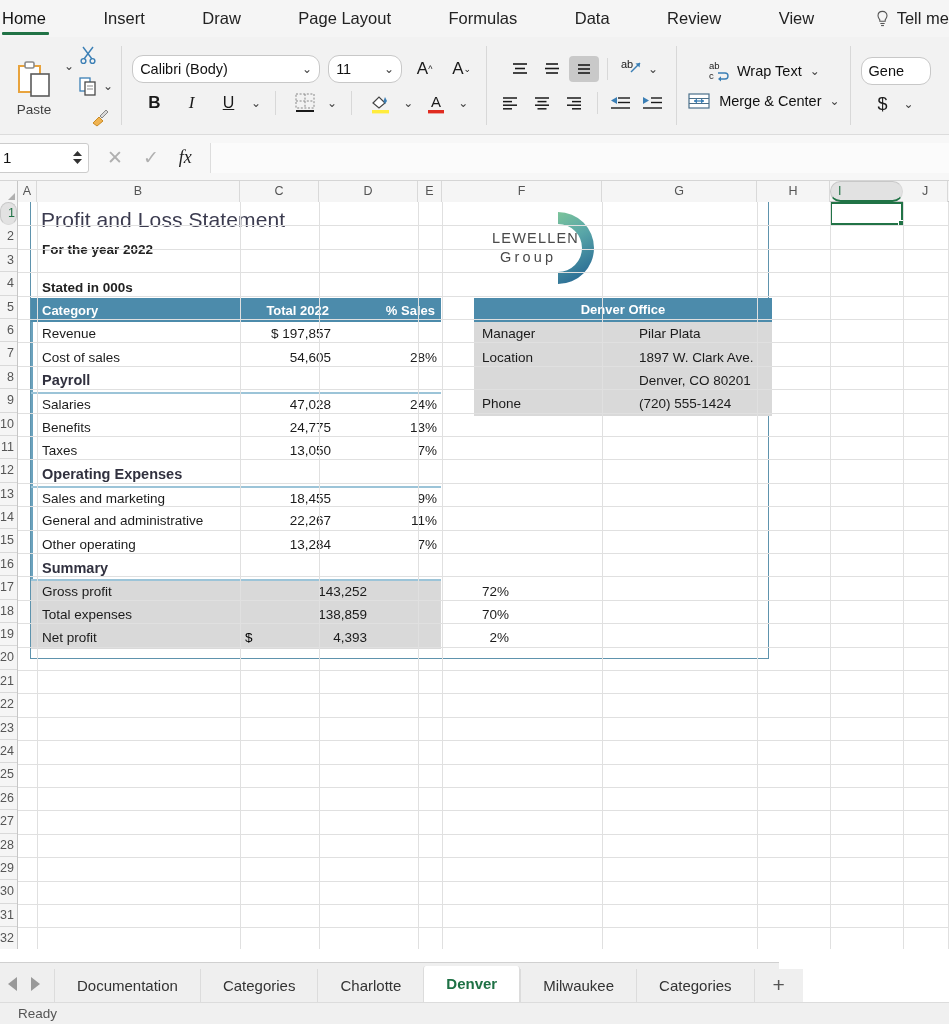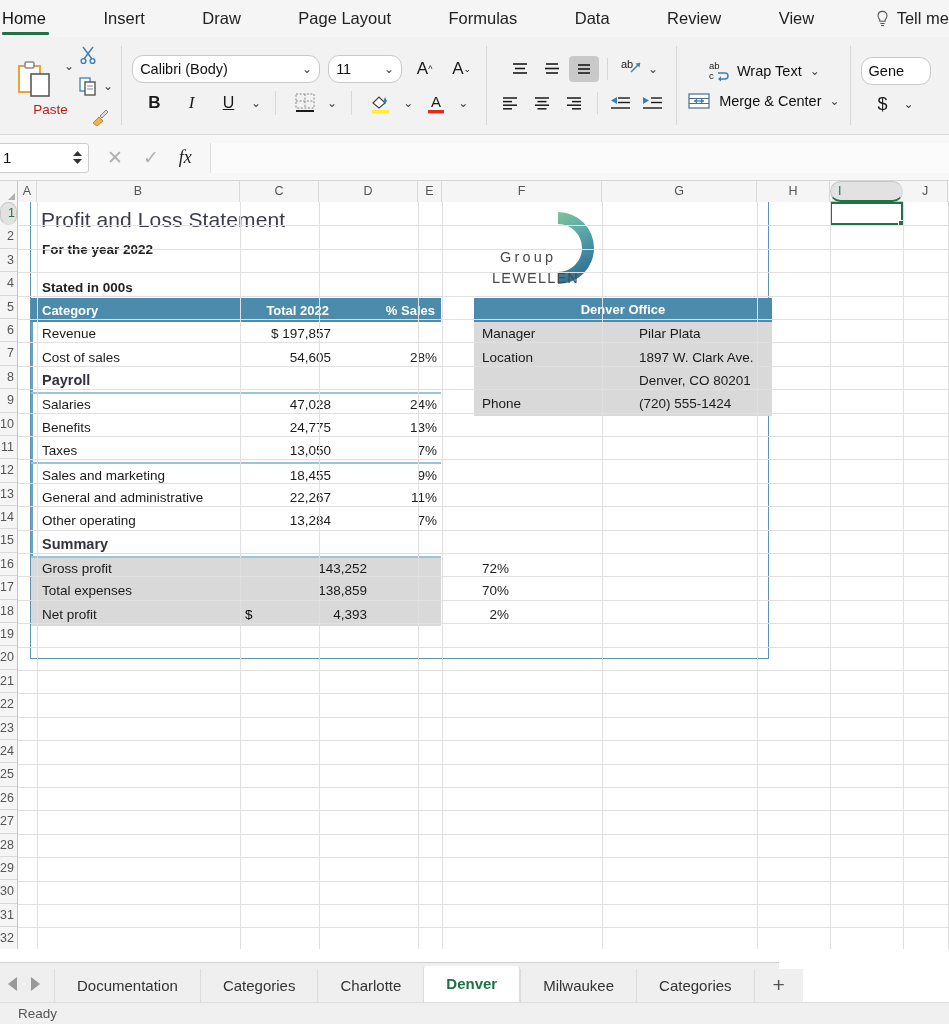--- a/index.html
+++ b/index.html
@@ -37,21 +37,21 @@
     display: flex; align-items: stretch; position: relative; overflow: hidden;
   }
   .rgroup { display: flex; align-items: center; position: relative; padding: 0 8px; }
   .rsep { width: 1px; background: #d8d8d8; margin: 9px 0; align-self: stretch; }
 
   
   .paste-col {
     display: flex; flex-direction: column; align-items: center;
     width: 60px; padding-top: 6px;
   }
-  .paste-label { font-size: 13.5px; color: #b91c1c; margin-top: 2px; padding-left: 33px; }
+  .paste-label { font-size: 13.5px; color: #404040; margin-top: 2px; }
   .clip-ico { position: relative; width: 38px; height: 40px; }
   .chev { font-size: 12px; color: #444; }
   .mini-col { display: flex; flex-direction: column; justify-content: center; gap: 3px; padding-left: 4px; }
   .mini-row { display: flex; align-items: center; gap: 5px; height: 28px; }
 
   
   .fontgroup { flex-direction: column; justify-content: center; gap: 6px; display: flex; padding: 0 10px; }
   .fg-row { display: flex; align-items: center; gap: 8px; }
   .sel {
     border: 1px solid #c8c8c8; background: #fff; border-radius: 11px;
@@ -144,21 +144,21 @@
     position: absolute; left: 10px; top: 6px;
     font-size: 21px; color: #3b3b4f; font-weight: 400; letter-spacing: .1px;
   }
   .rpt-sub { position: absolute; left: 11px; top: 40px; font-size: 13.5px; color: #222; font-weight: bold; }
   .rpt-stated { position: absolute; left: 11px; top: 78px; font-size: 13.5px; color: #222; font-weight: bold; }
 
   
   .logo { position: absolute; left: 443px; top: 6px; width: 145px; height: 80px; }
   .logo-txt1 {
     position: absolute; left: 18px; top: 22px; font-size: 14.5px;
-    color: #4a4a4a; letter-spacing: 1.2px; margin-top: 40px;
+    color: #4a4a4a; letter-spacing: 1.2px;
   }
   .logo-txt2 {
     position: absolute; left: 26px; top: 41px; font-size: 14.5px;
     color: #4a4a4a; letter-spacing: 3.2px;
   }
 
   
   .pl { position: absolute; left: 0px; top: 96px; width: 410px; }
   .pl-row { display: flex; height: 23.4px; align-items: center; position: relative; }
   .pl-cat { flex: 0 0 200px; padding-left: 11px; font-size: 13.5px; color: #1b1b1b; }
@@ -585,20 +585,25 @@
           </div>
           <div class="pl-row">
             <div class="pl-cat">Benefits</div>
             <div class="pl-tot">24,775</div>
             <div class="pl-pct">13%</div>
           </div>
           <div class="pl-row">
             <div class="pl-cat">Taxes</div>
             <div class="pl-tot">13,050</div>
             <div class="pl-pct">7%</div>
+          </div>
+          <div class="pl-row section">
+            <div class="pl-cat">Operating Expenses</div>
+            <div class="pl-tot"></div>
+            <div class="pl-pct"></div>
           </div>
           <div class="pl-row topline">
             <div class="pl-cat">Sales and marketing</div>
             <div class="pl-tot">18,455</div>
             <div class="pl-pct">9%</div>
           </div>
           <div class="pl-row">
             <div class="pl-cat">General and administrative</div>
             <div class="pl-tot">22,267</div>
             <div class="pl-pct">11%</div>

